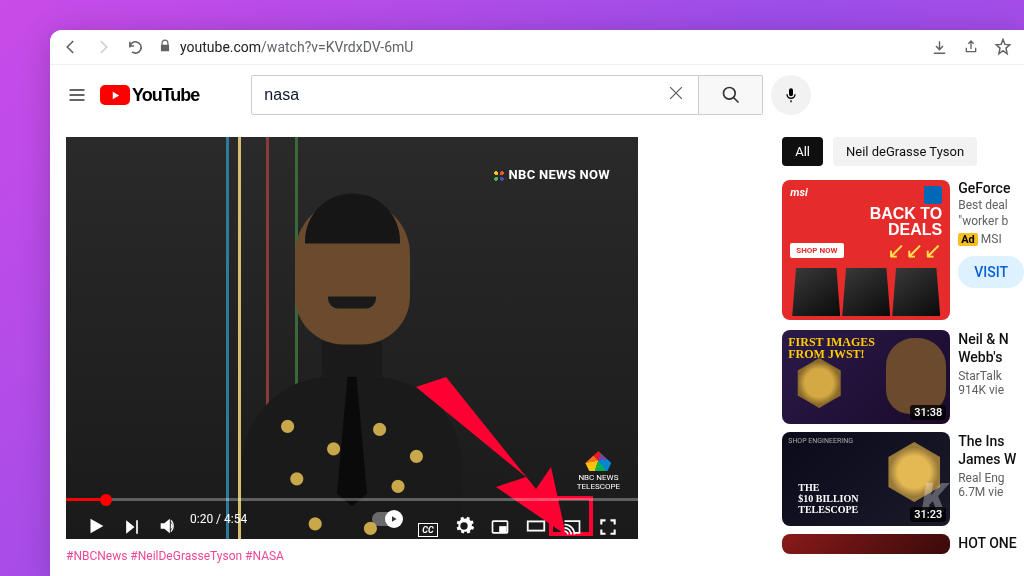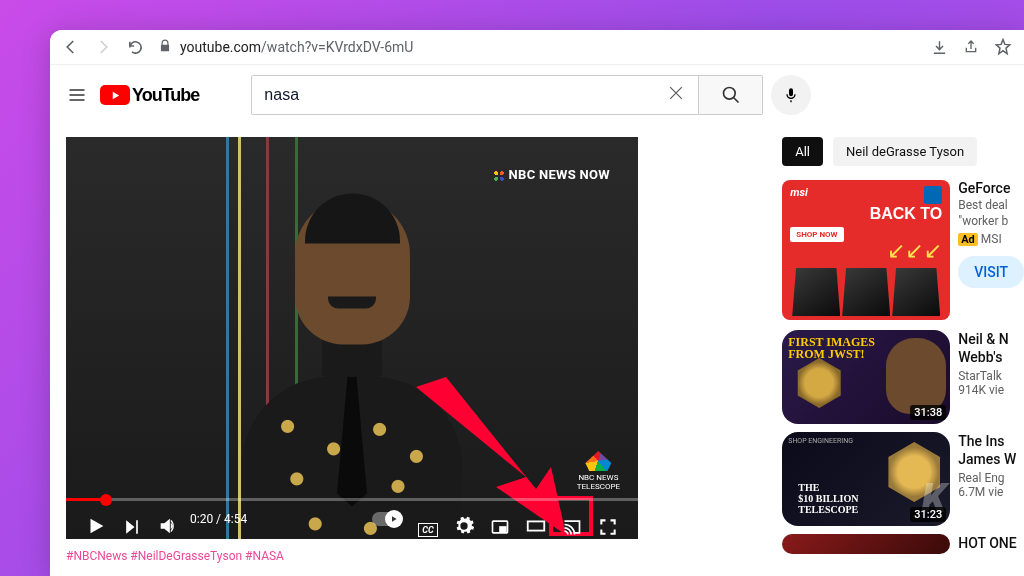--- a/index.html
+++ b/index.html
@@ -124,21 +124,21 @@
 .promo-arrows { color: #ffe54a; font-size: 22px; position: absolute; right: 8px; top: 58px; }
 .promo-laptops { position: absolute; bottom: 4px; left: 10px; right: 10px; height: 48px; display:flex; gap: 2px; }
 .laptop { flex:1; background: linear-gradient(145deg,#3a3a3a,#0a0a0a); clip-path: polygon(8% 0, 92% 0, 100% 100%, 0 100%); }
 .promo-info { flex: 1; font-size: 12px; }
 .promo-title { font-weight: 500; color: #0f0f0f; font-size: 14px; }
 .promo-sub { color: #606060; margin-top: 2px; }
 .ad-badge { background: #fbbf24; color: #000; font-size: 11px; font-weight: 700; padding: 0 3px; border-radius: 2px; }
 .visit-btn { background: #def1ff; color: #065fd4; font-weight: 500; font-size: 14px; padding: 8px 16px; border-radius: 18px; display:inline-block; margin-top: 10px; text-transform: uppercase; }
 
 .rec-item { display: flex; gap: 8px; margin-bottom: 8px; }
-.rec-thumb { width: 168px; height: 94px; background: #333; border-radius: 16px; position: relative; overflow: hidden; }
+.rec-thumb { width: 168px; height: 94px; background: #333; border-radius: 8px; position: relative; overflow: hidden; }
 .rec-dur { position: absolute; bottom: 4px; right: 4px; background: rgba(0,0,0,0.8); color: #fff; font-size: 11px; font-weight: 500; padding: 1px 4px; border-radius: 3px; }
 .rec-info { flex: 1; font-size: 12px; }
 .rec-title { color: #0f0f0f; font-size: 14px; font-weight: 500; line-height: 1.3; }
 .rec-channel { color: #606060; margin-top: 3px; }
 .rec-views { color: #606060; }
 
 .thumb1-bg { background: linear-gradient(135deg, #2a1a4a 0%, #1a0a2a 100%); }
 .thumb1-text { position: absolute; top: 6px; left: 6px; color: #ffcc00; font-weight: 900; font-size: 12px; font-family: Arial Black; line-height: 1; }
 .thumb1-jwst { position: absolute; bottom: 16px; left: 12px; width: 50px; height: 50px; background: radial-gradient(circle, #d4a843 40%, #8a6a2a 60%); clip-path: polygon(50% 0, 93% 25%, 93% 75%, 50% 100%, 7% 75%, 7% 25%); }
 .thumb1-face { position: absolute; right: 4px; top: 8px; width: 60px; height: 76px; background: #6b4a2e; border-radius: 28px 28px 24px 24px; }
@@ -336,20 +336,21 @@
         <div class="chip active">All</div>
         <div class="chip">Neil deGrasse Tyson</div>
       </div>
 
       <div class="promo-card">
         <div class="promo-thumb">
           <div class="promo-msi">msi</div>
           <div class="promo-intel"></div>
           <div class="promo-text">
             <div>BACK TO</div>
+            <div>DEALS</div>
           </div>
           <div class="promo-shop">SHOP NOW</div>
           <div class="promo-arrows">↙↙↙</div>
           <div class="promo-laptops">
               <div class="laptop"></div>
               <div class="laptop"></div>
               <div class="laptop"></div>
             </div>
         </div>
         <div class="promo-info">

